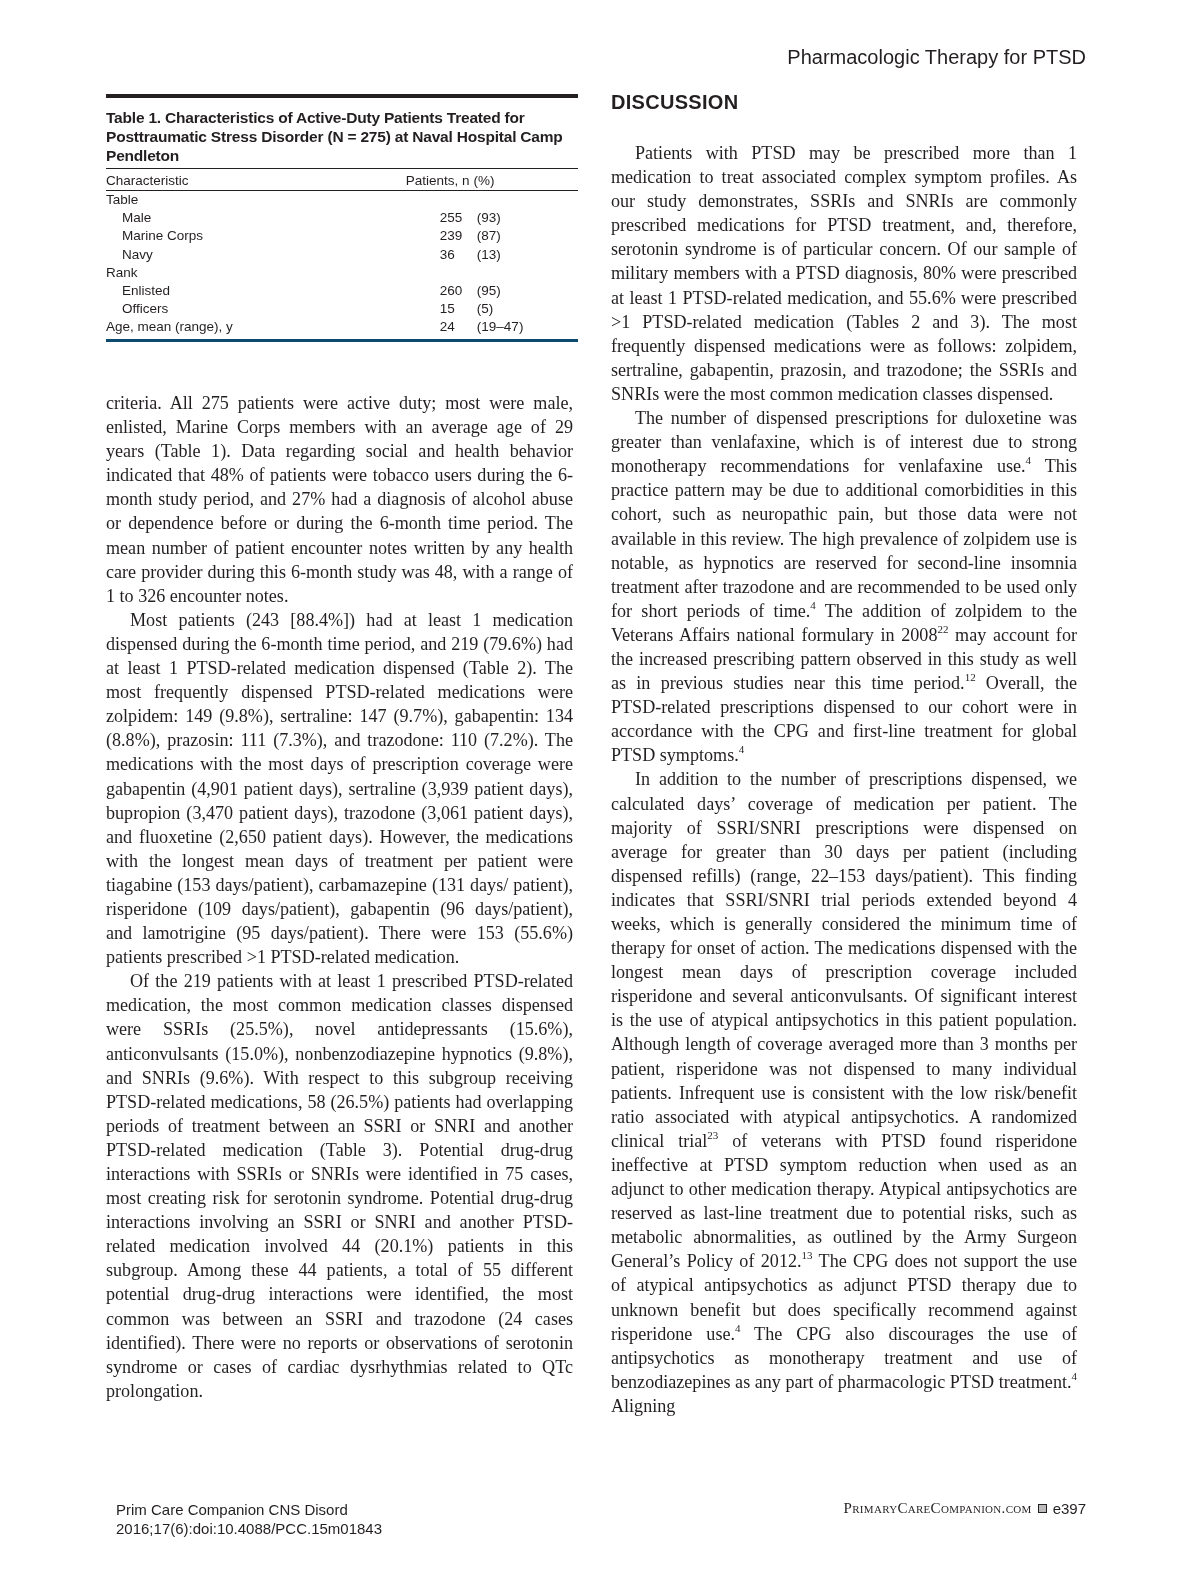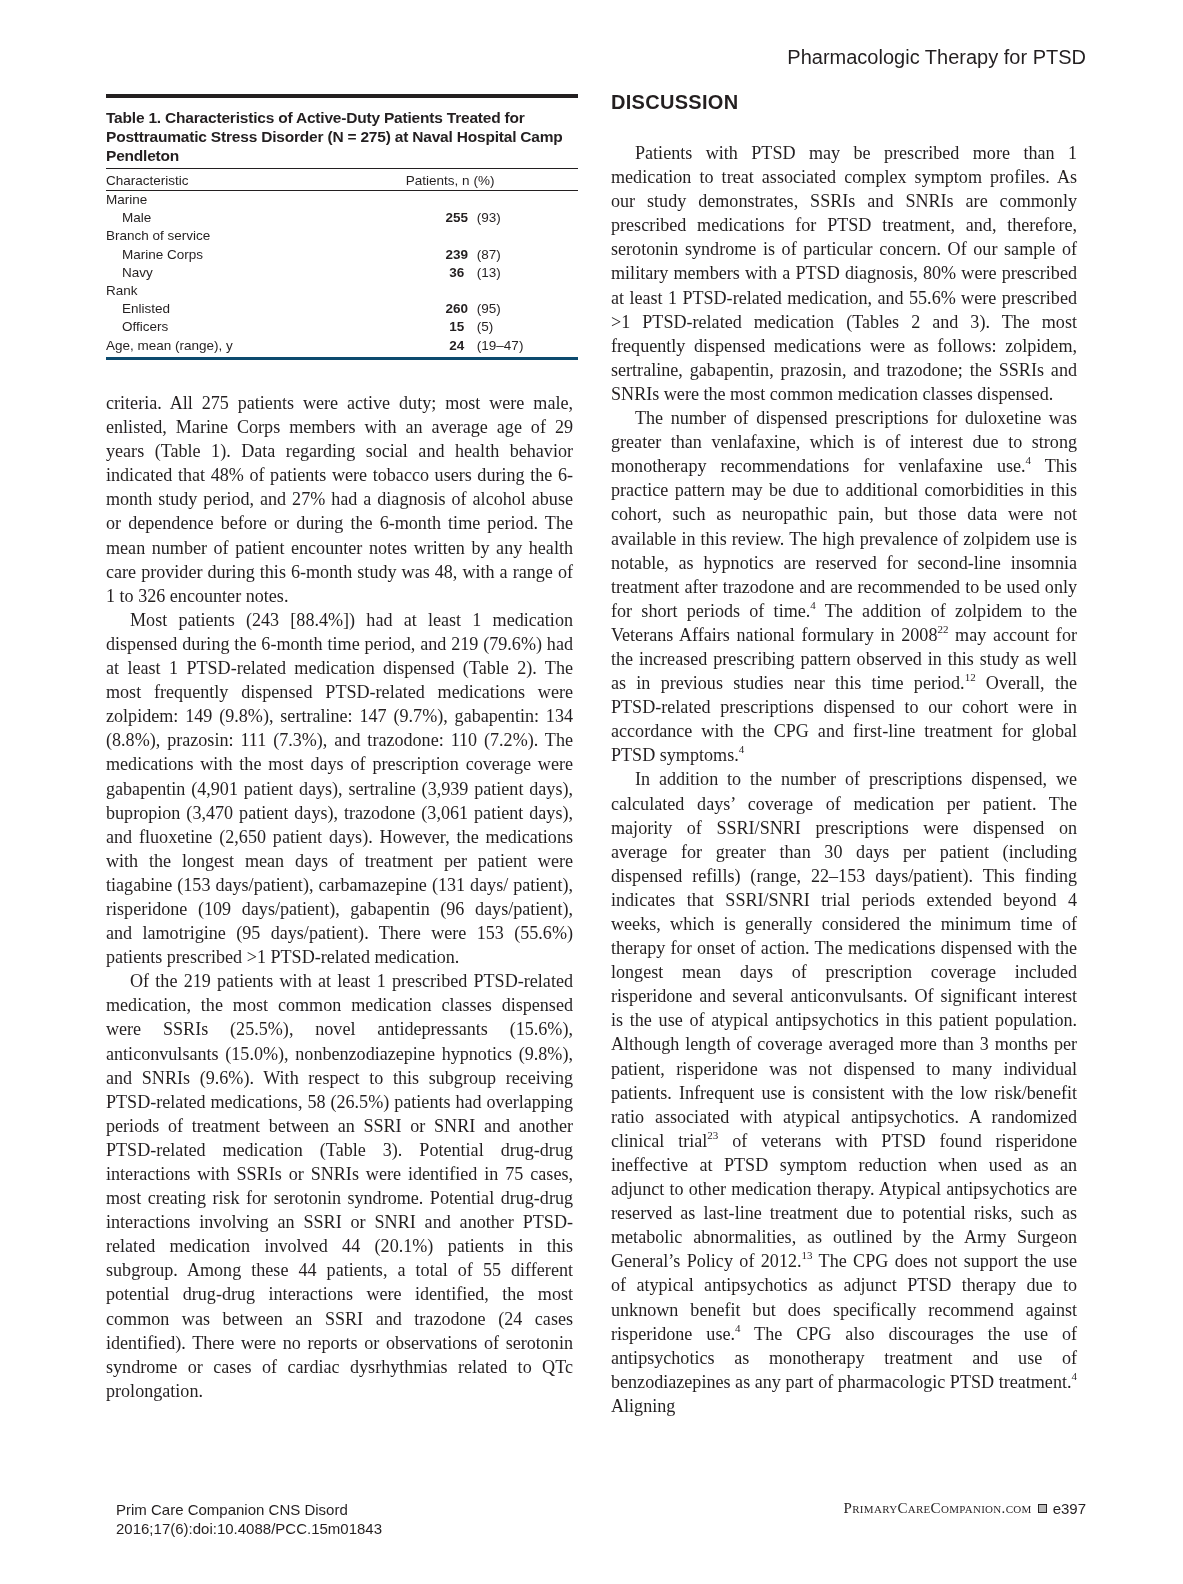--- a/index.html
+++ b/index.html
@@ -15,21 +15,21 @@
   .table-wrap { border-top:4px solid #231f20; padding-top:10px; }
   .table-title { font-weight:bold; font-size:15.5px; line-height:19px; letter-spacing:-0.2px; }
   .table { width:100%; border-collapse:collapse; margin-top:3px; font-size:13.5px; }
   .table thead th { font-weight:normal; text-align:left; border-top:1px solid #231f20; border-bottom:1px solid #231f20; padding:3px 0 2px 0; height:16px; }
   .table thead th.col-val { padding-left:149px; }
   .table td { padding:0; height:18.2px; line-height:18px; }
   .table td.indent { padding-left:16px; }
   .table td.val { padding-left:0; }
   .table tbody tr:last-child td { border-bottom:3px solid #0c4a6e; padding-bottom:2px; }
   .valcell { display:inline-block; width:120px; text-align:right; margin-left:150px; }
-  .valcell span.n { display:inline-block; width:34px; text-align:center;font-weight:bold; }
+  .valcell span.n { display:inline-block; width:34px; text-align:left; }
   .valcell span.p { display:inline-block; width:50px; text-align:left; padding-left:3px; }
 
   .body-text { font-size:18.1px; line-height:24.1px; text-align:justify; hyphens:manual; }
   .body-text p { margin:0; }
   .body-text p.indent { text-indent:24px; }
   sup { font-size:11px; line-height:0; position:relative; top:-1px; vertical-align:super; }
 
   .left-body { position:absolute; left:106px; top:391px; width:467px; }
   .right-body { position:absolute; left:611px; top:141px; width:466px; }
 
@@ -50,30 +50,26 @@
     <div class="table-title">Table 1. Characteristics of Active-Duty Patients Treated for Posttraumatic Stress Disorder (N = 275) at Naval Hospital Camp Pendleton</div>
     <table class="table">
       <thead>
         <tr>
           <th>Characteristic</th>
           <th class="col-val">Patients, n (%)</th>
         </tr>
       </thead>
       <tbody id="table-body">
           <tr>
-            <td>Marine</td>
+            <td>Table</td>
             <td class="val"><span class="valcell"><span class="n"></span><span class="p"></span></span></td>
           </tr>
           <tr>
             <td class="indent">Male</td>
             <td class="val"><span class="valcell"><span class="n">255</span><span class="p">(93)</span></span></td>
-          </tr>
-          <tr>
-            <td>Branch of service</td>
-            <td class="val"><span class="valcell"><span class="n"></span><span class="p"></span></span></td>
           </tr>
           <tr>
             <td class="indent">Marine Corps</td>
             <td class="val"><span class="valcell"><span class="n">239</span><span class="p">(87)</span></span></td>
           </tr>
           <tr>
             <td class="indent">Navy</td>
             <td class="val"><span class="valcell"><span class="n">36</span><span class="p">(13)</span></span></td>
           </tr>
           <tr>

